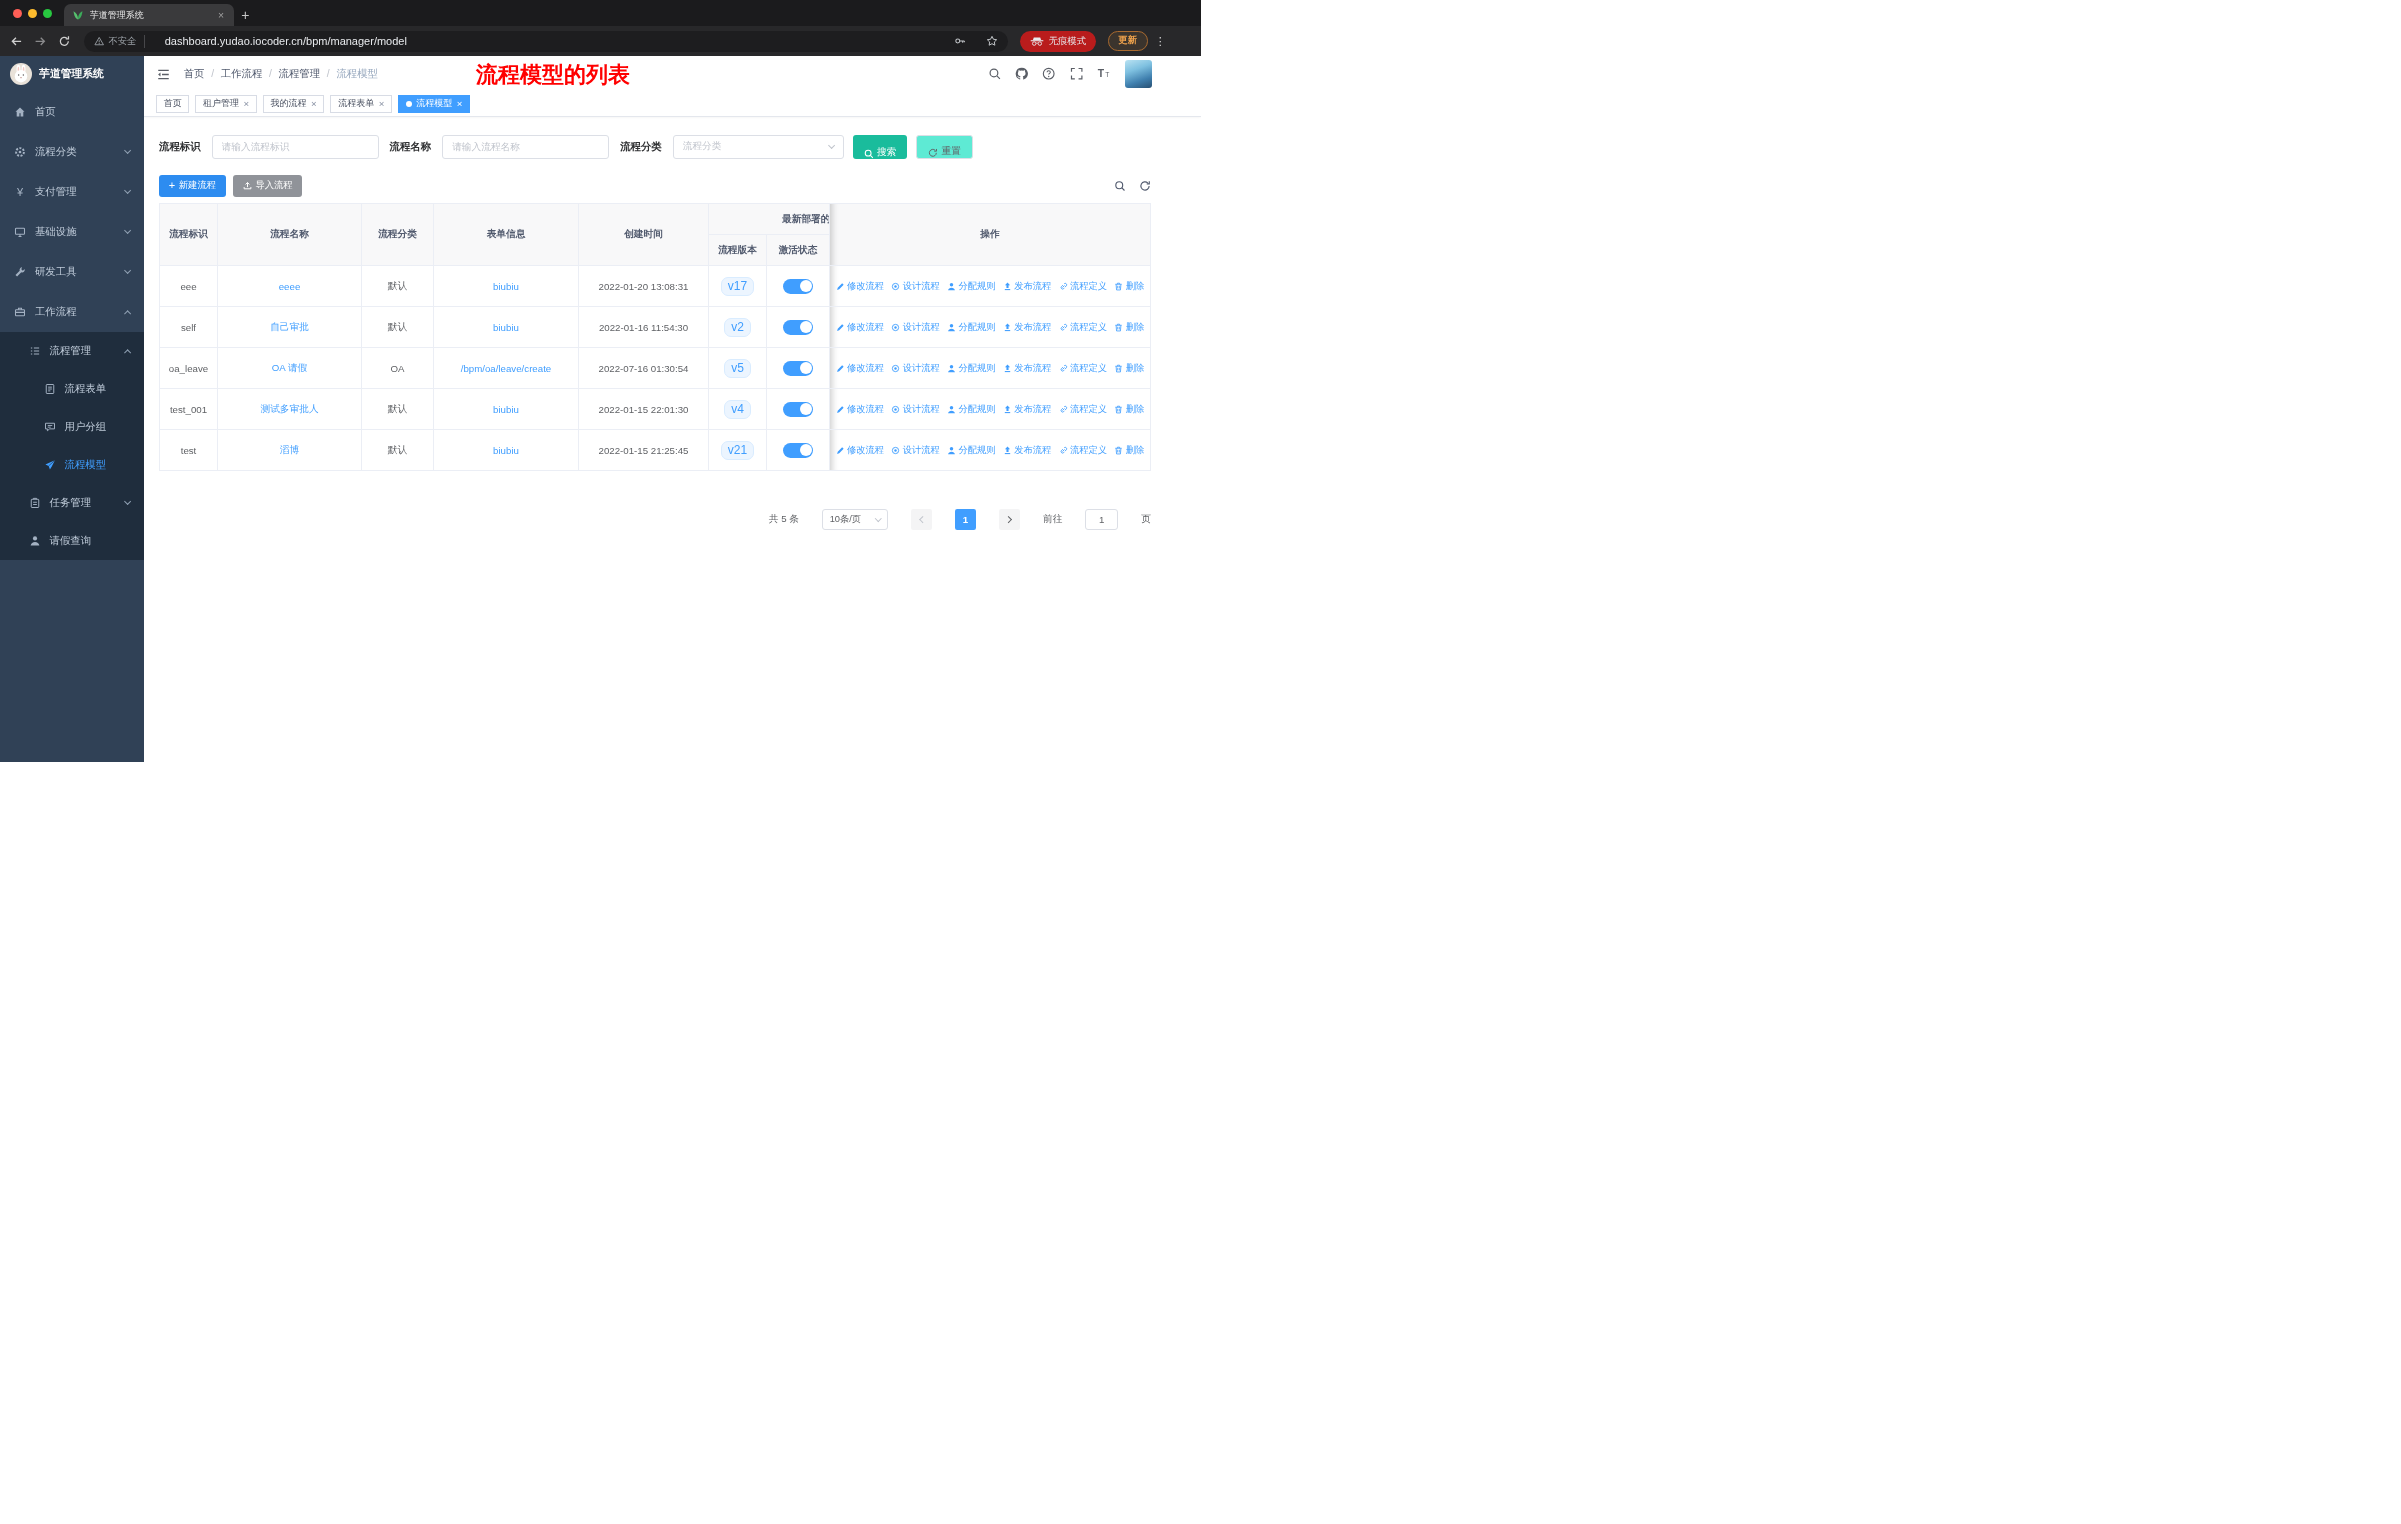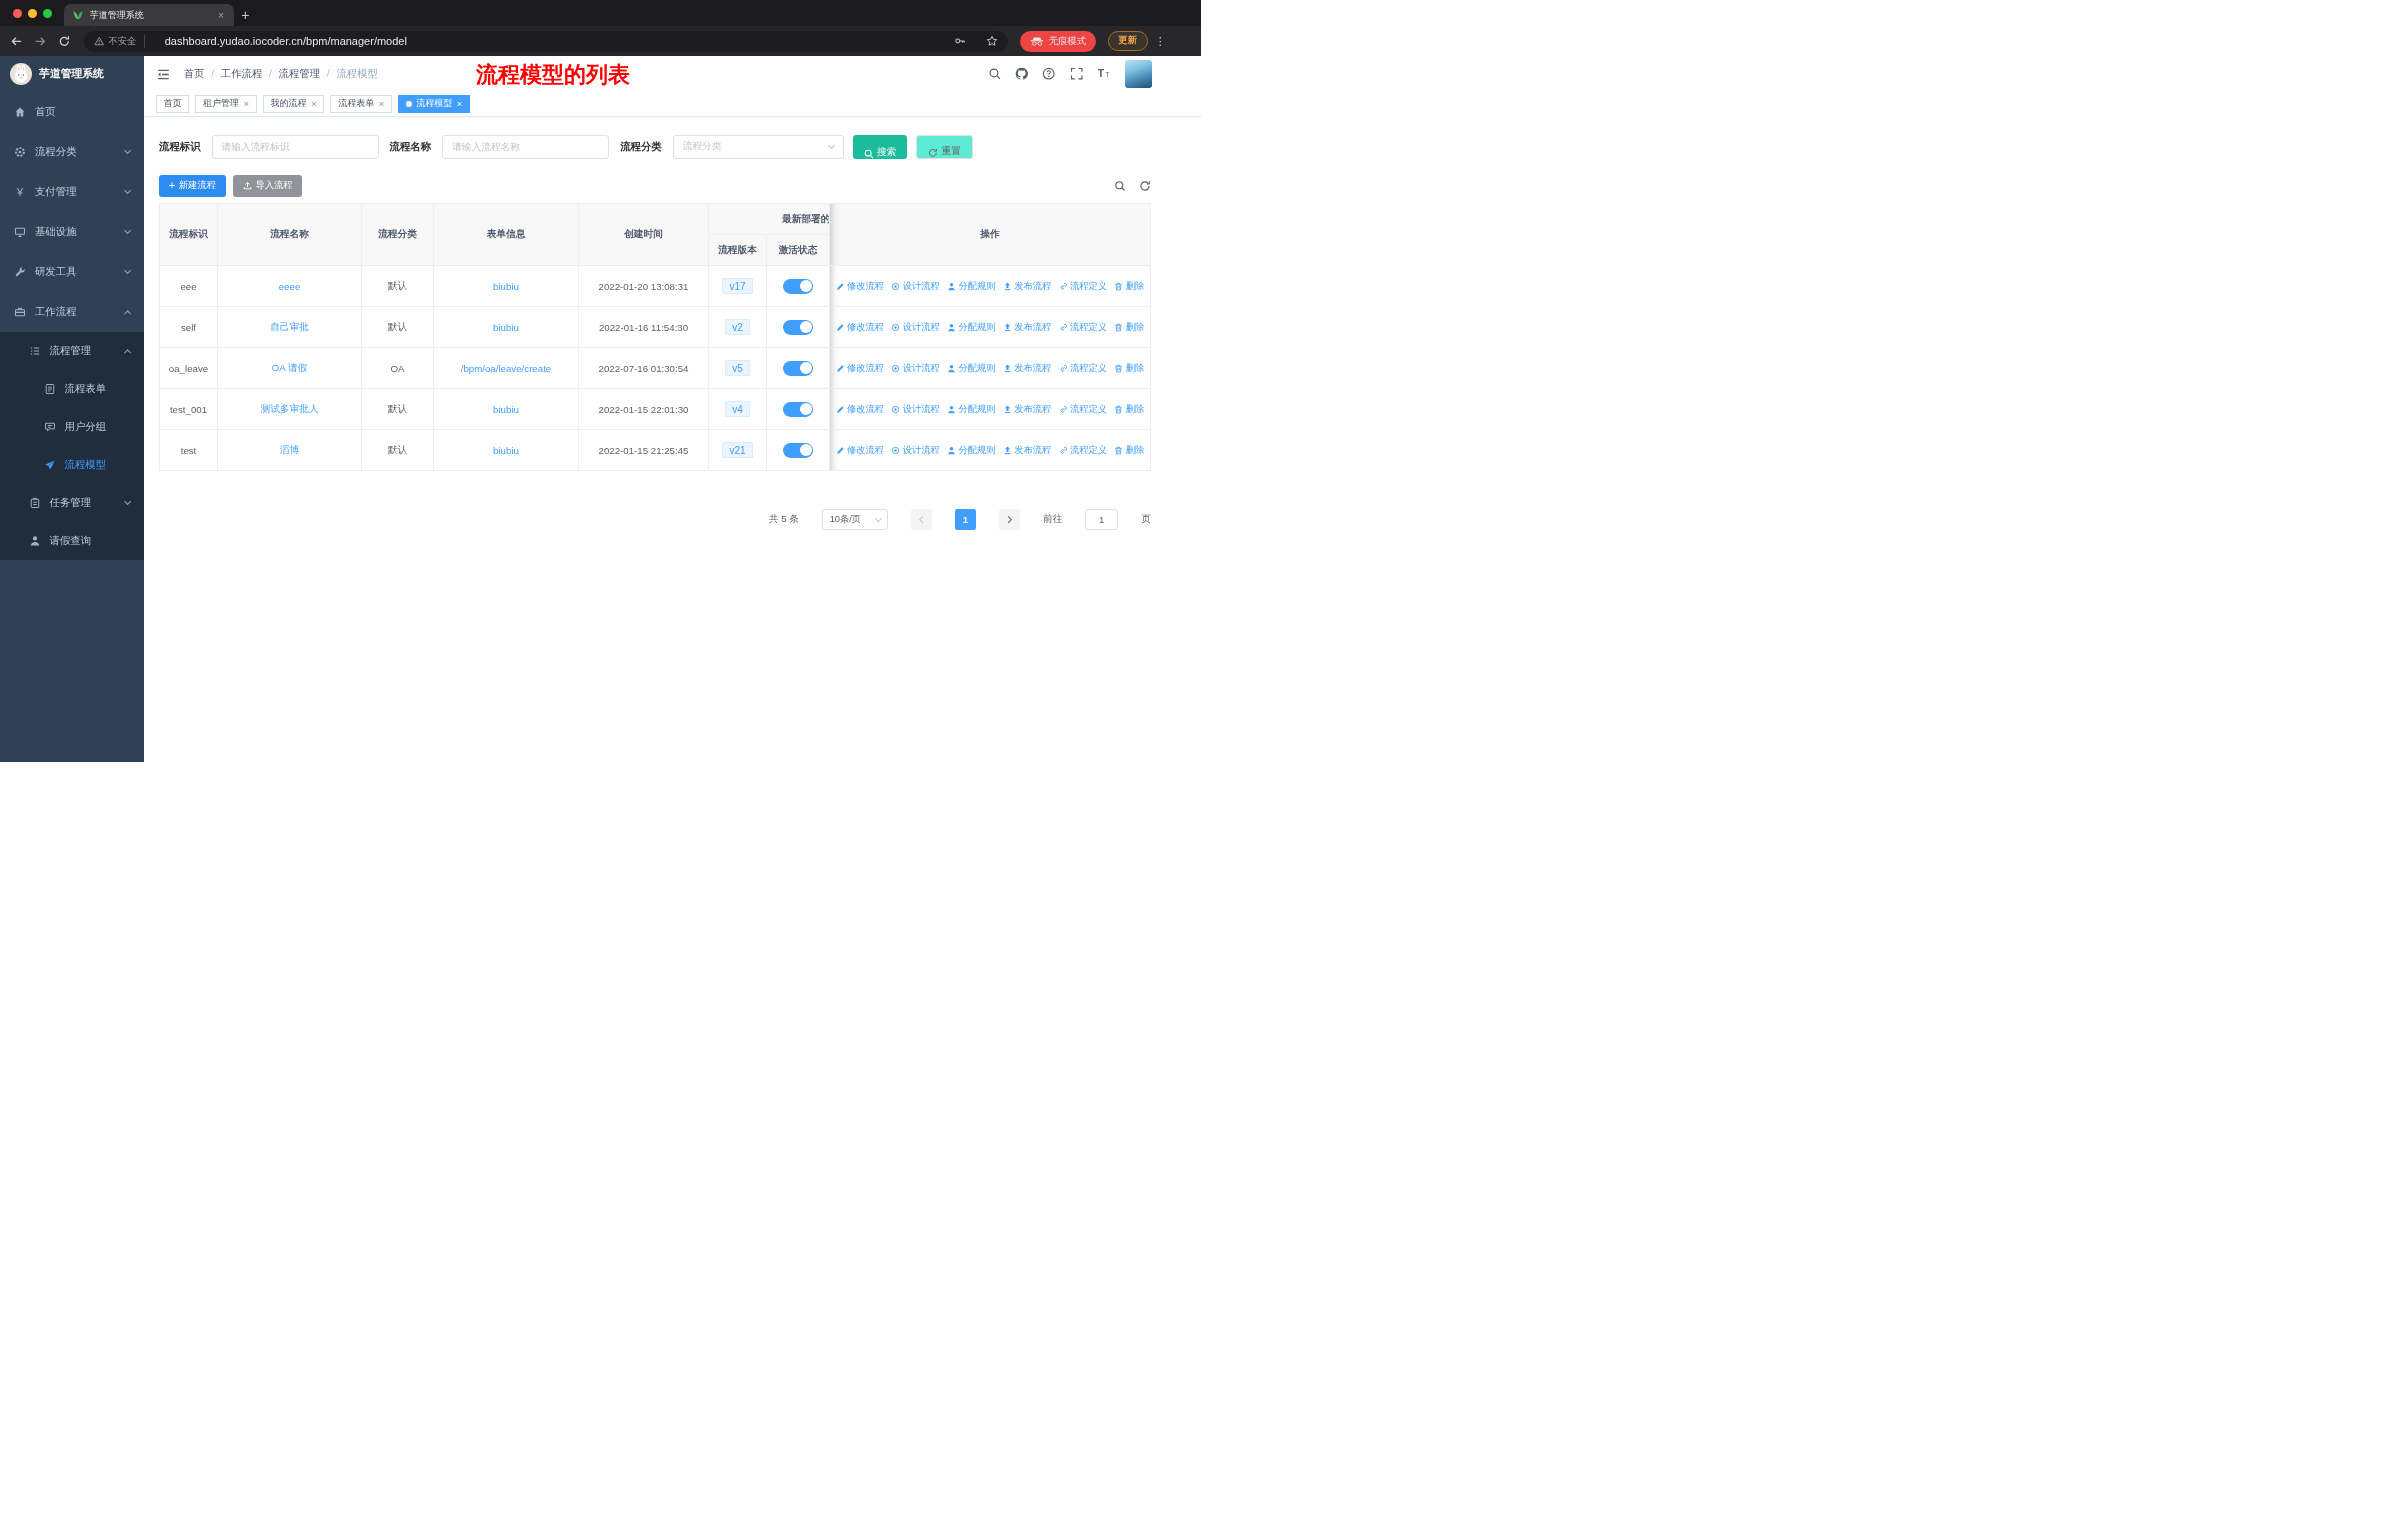--- a/index.html
+++ b/index.html
@@ -23,21 +23,21 @@
 
   .toolbar { height:30px; background:#28282a; display:flex; align-items:center; padding:0 34px 0 6px; gap:3px; flex-shrink:0; }
   .navbtn { width:21px; height:21px; display:flex; align-items:center; justify-content:center; color:#cfcfcf; }
   .navbtn.dim { color:#8a8a8c; }
   .navbtn svg { width:12.7px; height:12.7px; }
   .omnibox { flex:1; height:21px; background:#1d1d1f; border-radius:10.4px; display:flex; align-items:center; gap:20px; padding:0 10.4px; margin:0 6px; font-size:9.3px; }
   .warn { color:#9aa0a6; display:flex; align-items:center; gap:3.7px; padding-right:7.4px; border-right:0.7px solid #47474a; }
   .warn svg { width:10.4px; height:10.4px; }
   .url-text { color:#e8eaed; flex:1; white-space:nowrap; overflow:hidden; font-size:11px; }
   .obox-icon { color:#c4c7cb; display:flex; } .obox-icon svg { width:12px; height:12px; }
-  .incog { height:21px; background:#ef4444; border-radius:10.4px; display:flex; align-items:center; gap:5.2px; padding:0 9.7px; color:#e8eaed; font-size:9.3px; margin-left:3px; }
+  .incog { height:21px; background:#b91c1c; border-radius:10.4px; display:flex; align-items:center; gap:5.2px; padding:0 9.7px; color:#e8eaed; font-size:9.3px; margin-left:3px; }
   .incog svg { width:14px; height:10.4px; }
   .update-pill { height:19.4px; border:0.7px solid #a96a2f; background:rgba(238,162,76,.1); border-radius:9.7px; color:#eea24c; font-size:9.3px; font-weight:700; display:flex; align-items:center; padding:0 9.7px; margin-left:9px; cursor:pointer; }
   .menu-dots { color:#dadada; font-size:11px; width:13.4px; text-align:center; margin-left:3px; cursor:pointer; letter-spacing:0; }
 
   
   .app { flex:1; min-height:0; display:flex; }
 
   
   .sidebar { width:144px; flex-shrink:0; background:var(--sidebar-bg,#304156); color:#bfcbd9; display:flex; flex-direction:column; overflow:hidden; }
   .logo { height:36px; display:flex; align-items:center; gap:7.4px; padding:0 9.7px; cursor:pointer; }
@@ -102,21 +102,21 @@
   .mini-icon svg { width:12px; height:12px; }
 
   
   table.grid { width:992px; table-layout:fixed; border-collapse:collapse; font-size:9.7px; color:#606266; }
   .grid th, .grid td { border:0.7px solid #ebeef5; text-align:center; overflow:hidden; }
   .grid thead th { background:#f8f8f9; color:#515a6e; font-weight:700; height:31px; }
   .grid tbody td { height:41px; background:#fff; }
   th.grp { text-align:left; white-space:nowrap; padding:0; }
   th.grp span { display:inline-block; margin-left:73px; }
   .lnk { color:var(--link,#409eff); text-decoration:none; cursor:pointer; }
-  .vbadge { display:inline-block; padding:1.5px 6px; font-size:10px; color:var(--accent,#409eff); background:#ecf5ff; border:0.7px solid #d9ecff; border-radius:1px; }
+  .vbadge { display:inline-block; padding:1.5px 6px; font-size:12px; color:var(--accent,#409eff); background:#ecf5ff; border:0.7px solid #d9ecff; border-radius:7px; }
   .switch { display:inline-block; width:30px; height:15px; border-radius:7.4px; background:var(--accent,#409eff); position:relative; vertical-align:middle; cursor:pointer; }
   .switch::after { content:""; position:absolute; top:1.5px; right:1.5px; width:12px; height:12px; border-radius:50%; background:#fff; }
   .ops-shadow { box-shadow: inset 9px 0 7.4px -7.4px rgba(0,0,0,.22); }
   td.ops-cell { white-space:nowrap; }
   .op { color:var(--link,#409eff); font-size:9.3px; margin:0 3.7px; display:inline-flex; align-items:center; gap:2.2px; cursor:pointer; text-decoration:none; }
   .op svg { width:9px; height:9px; display:block; }
 
   
   .pagination { width:992px; display:flex; justify-content:flex-end; align-items:center; gap:23px; margin-top:38px; font-size:9.7px; color:#606266; }
   .psize { width:66px; height:21px; border:0.7px solid #dcdfe6; border-radius:3px; display:flex; align-items:center; justify-content:space-between; padding:0 6.7px; font-size:9.3px; cursor:pointer; background:#fff; }

